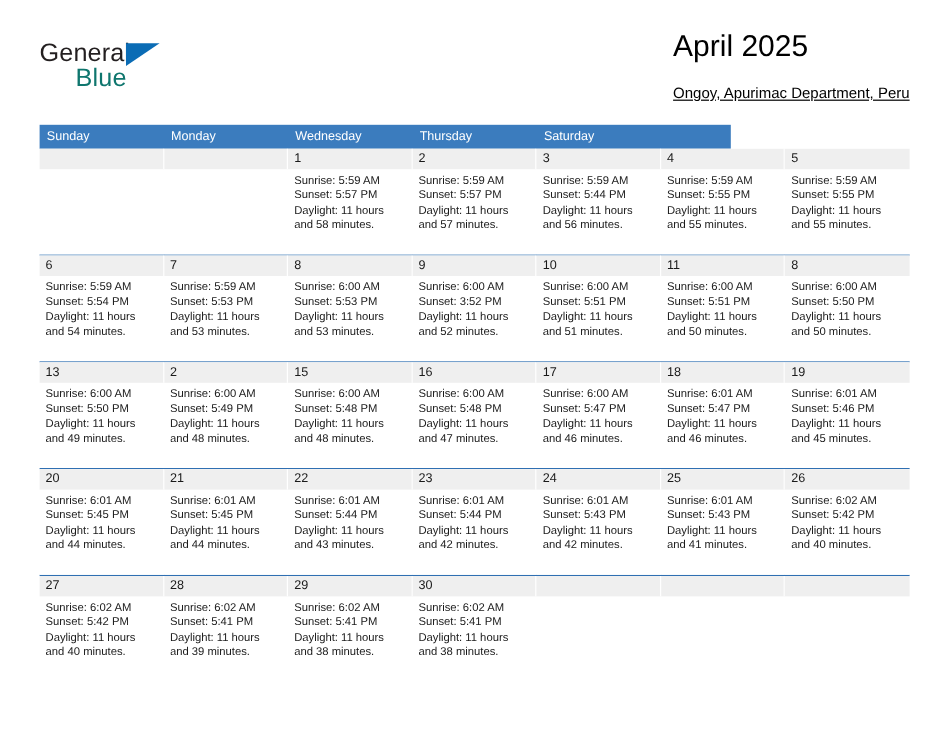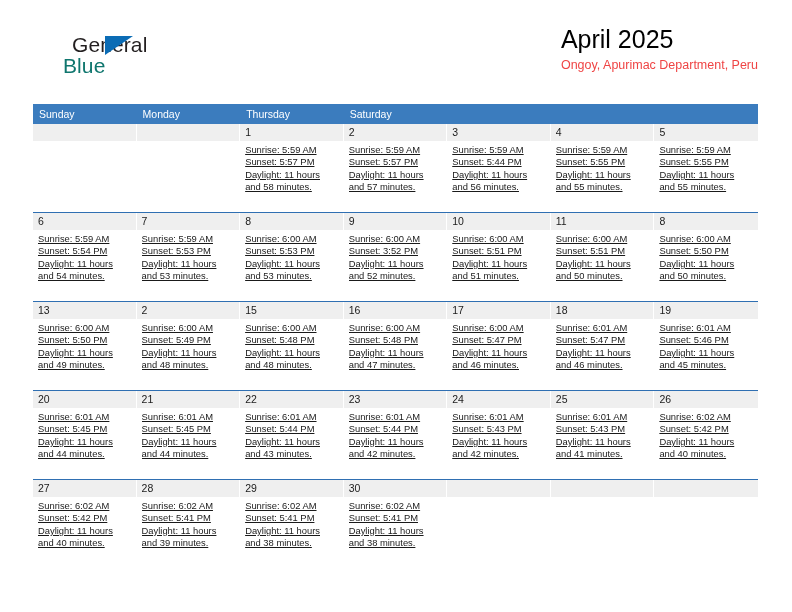--- a/index.html
+++ b/index.html
@@ -40,21 +40,20 @@
     line-height: 1;
     user-select: none;
   }
   .logo-general {
     position: absolute;
     left: 0px;
     top: 0px;
     font-size: 21px;
     color: #231f20;
     letter-spacing: 0.1px;
-    margin-left: 39px;
   }
   .logo-tri {
     position: absolute;
     left: 72px;
     top: 2px;
     width: 0;
     height: 0;
     border-left: 28px solid #0b6cb5;
     border-bottom: 19px solid transparent;
   }
@@ -73,38 +72,39 @@
     top: 0px;
     text-align: left;
   }
   .month-title {
     font-size: 25px;
     color: #000000;
     line-height: 30px;
     white-space: nowrap;
   }
   .location-subtitle {
-    margin-top: 3px;
+    margin-top: 16px;
     font-size: 12.5px;
-    color: #ef4444;
+    color: #000000;
     line-height: 16px;
     white-space: nowrap;
+    text-decoration: underline;
   }
 
   
   .calendar {
     position: absolute;
     left: 33px;
     top: 104px;
     width: 725px;
   }
 
   .weekday-row {
     display: flex;
-    width: 725px;
+    width: 576px;
     background: #3b7cbe;
     height: 20px;
   }
   .weekday-cell {
     flex: 0 0 103.571px;
     width: 103.571px;
     box-sizing: border-box;
     padding-left: 6px;
     color: #ffffff;
     font-size: 10.5px;
@@ -149,21 +149,20 @@
   }
   .day-cell:last-child .day-number-band {
     border-right: 0;
   }
 
   .day-info {
     padding: 3px 5px 0 5px;
     font-size: 9.4px;
     line-height: 12.4px;
     color: #1a1a1a;
-    text-decoration: underline;
   }
   .day-info div {
     white-space: nowrap;
     overflow: hidden;
   }
 </style>
 </head>
 <body>
 
 <div class="page">
@@ -181,20 +180,21 @@
       <div class="location-subtitle">Ongoy, Apurimac Department, Peru</div>
     </div>
 
   </div>
 
   <div class="calendar">
 
     <div class="weekday-row">
       <div class="weekday-cell">Sunday</div>
       <div class="weekday-cell">Monday</div>
+      <div class="weekday-cell">Wednesday</div>
       <div class="weekday-cell">Thursday</div>
       <div class="weekday-cell">Saturday</div>
     </div>
 
     <div class="week-row first">
       <div class="week-cells">
         <div class="day-cell empty">
           <div class="day-number-band"></div>
 
         </div>

